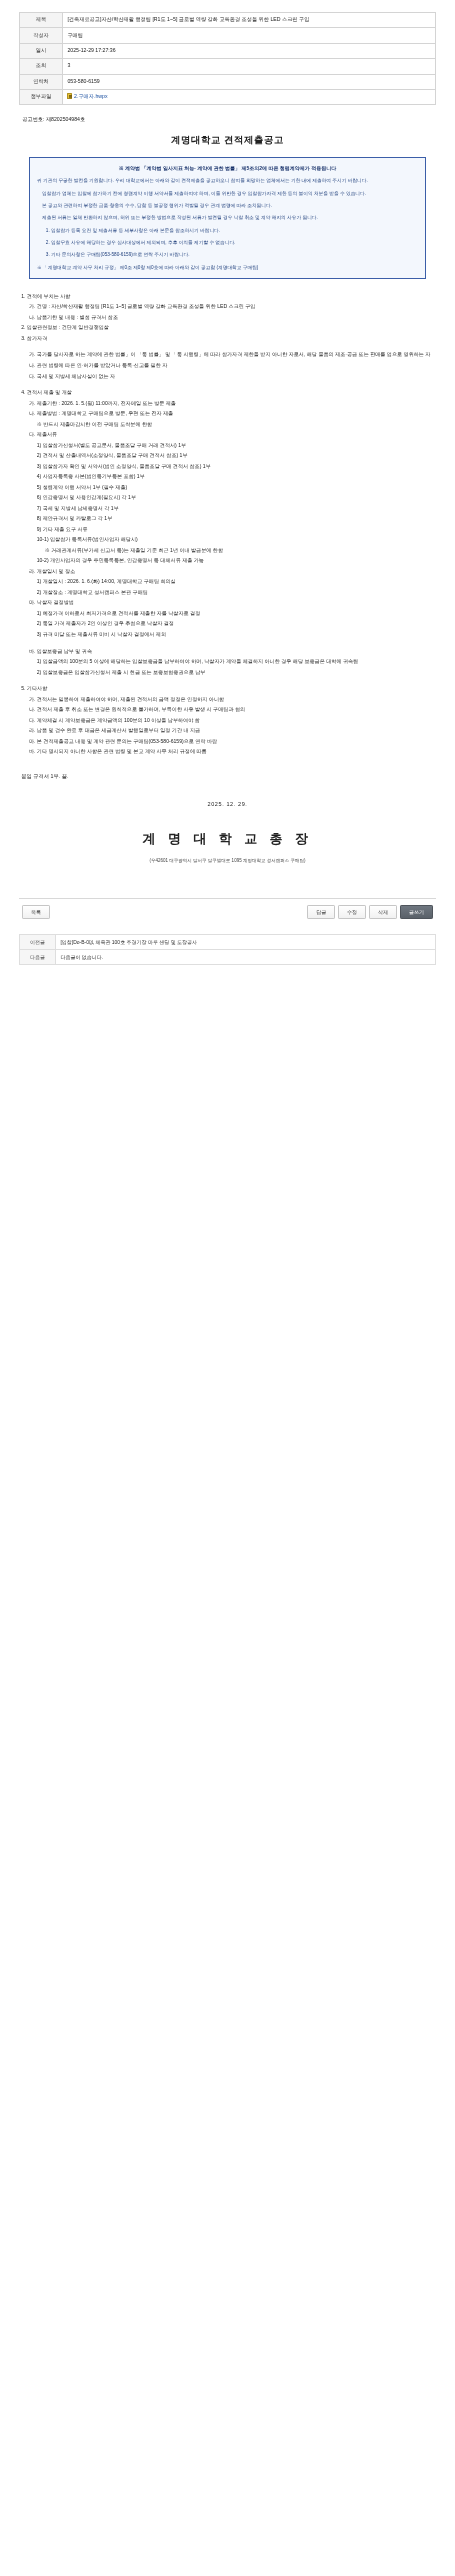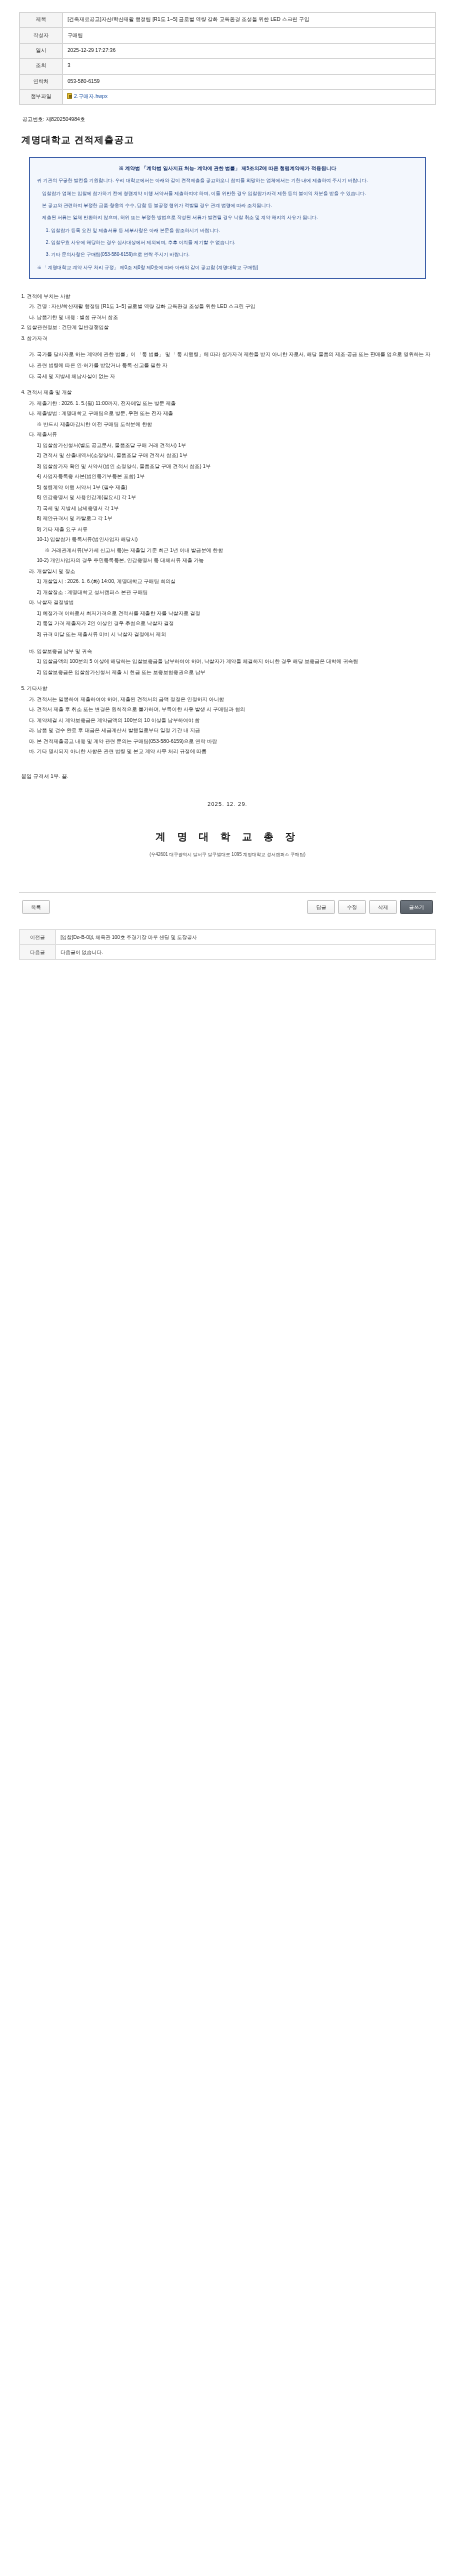--- a/index.html
+++ b/index.html
@@ -64,20 +64,21 @@
     box-shadow: 0 1.1px 0 #7a6314, 0 2.2px 0 #7a6314;
   }
 
   
   .doc { padding: 0 2.2px; line-height: 1.75; }
   .regno {
     font-size: 5.2px;
     margin: 2.2px 0 7.7px 1.1px;
   }
   h1.title {
+    text-align: center;
     font-size: 9.4px;
     font-weight: bold;
     letter-spacing: 0.6px;
     margin: 2.2px 0 8.8px 0;
   }
 
   
   .notice {
     border: 0.6px solid #3b5ea8;
     background: #f3f7fd;
@@ -120,21 +121,21 @@
     font-size: 5.3px;
   }
   .date-line {
     text-align: center;
     margin: 19px 0 19px 0;
     font-size: 5.5px;
     letter-spacing: 0.6px;
   }
   .org-line {
     text-align: center;
-    font-size: 10px;
+    font-size: 13px;
     font-weight: bold;
     letter-spacing: 4.4px;
     margin-bottom: 5.5px;
   }
   .org-sub {
     text-align: center;
     font-size: 4.5px;
     color: #444;
     letter-spacing: 0;
   }

